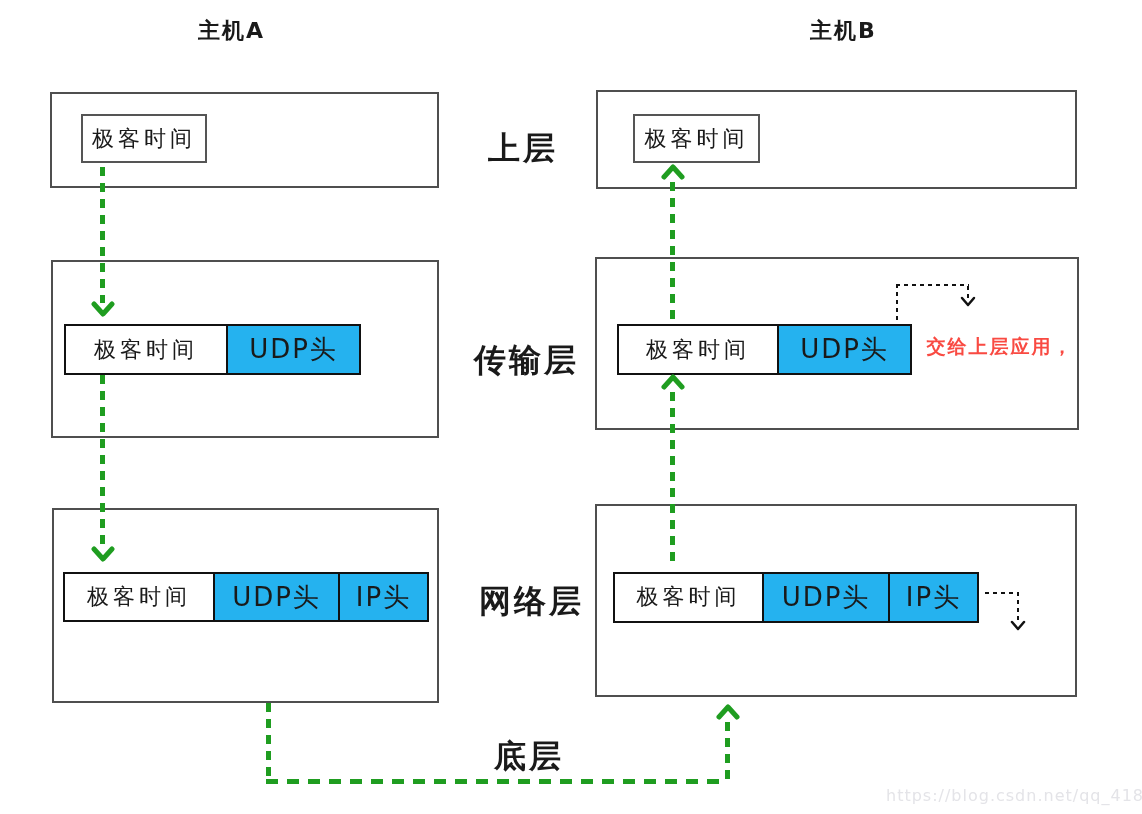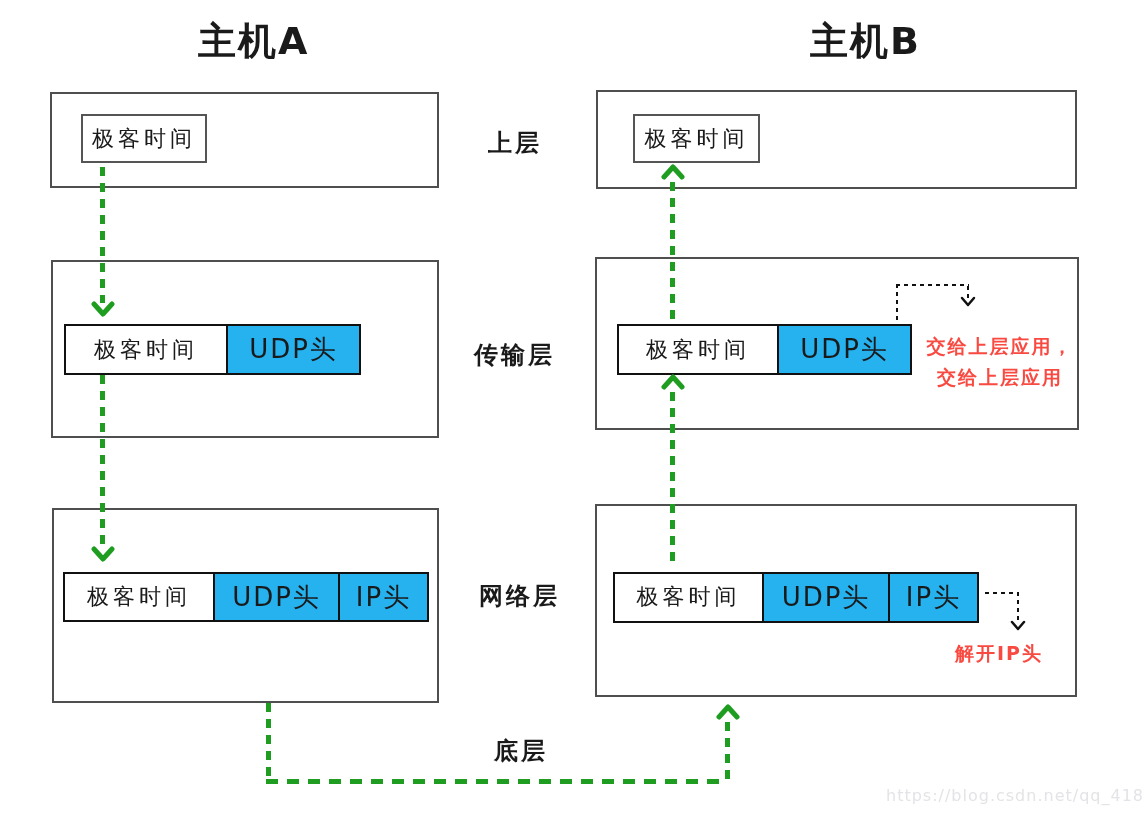--- a/index.html
+++ b/index.html
@@ -3,22 +3,22 @@
 <meta charset="utf-8">
 <style>
   html,body { margin:0; padding:0; background:#ffffff; }
   #canvas {
     position:relative; width:1142px; height:814px; background:#ffffff;
     font-family:"DejaVu Sans", sans-serif; color:#1a1a1a; overflow:hidden;
   }
   .abs { position:absolute; }
 
   
-  .host-title { font-size:38px; font-weight:bold; letter-spacing:2px; }
-  .layer-label { font-size:24px; font-weight:bold; letter-spacing:3px; }
+  .host-title { font-size:22px; font-weight:bold; letter-spacing:2px; }
+  .layer-label { font-size:32px; font-weight:bold; letter-spacing:3px; }
   #title-a { left:198px; top:16px; }
   #title-b { left:810px; top:16px; }
   #label-upper    { left:488px; top:127px; }
   #label-transport{ left:474px; top:339px; }
   #label-network  { left:479px; top:580px; }
   #label-bottom   { left:494px; top:735px; }
 
   
   .layer-box { border:2px solid #4f4f4f; background:#ffffff; }
   #box-a1 { left:50px;  top:92px;  width:385px; height:92px; }
@@ -178,21 +178,19 @@
       </svg></div>
 
   <div id="bd2h" class="abs bdot-h"></div>
   <div id="bd2v" class="abs bdot-v"></div>
   <div id="bd2c" class="abs black-chev"><svg width="16" height="12" viewBox="0 0 16 12">
         <path d="M2 2 L8 9 L14 2" fill="none" stroke="currentColor" stroke-width="2.5" stroke-linecap="round" stroke-linejoin="round"></path>
       </svg></div>
 
   <div id="red1" class="abs red-note">
     <div>交给上层应用，</div>
-    <div>交给上层应用</div>
   </div>
   <div id="red2" class="abs red-note">
-    <div>解开IP头</div>
   </div>
 
   <div id="watermark" class="abs">https://blog.csdn.net/qq_41887214</div>
 
 </div>
 
 </body></html>

